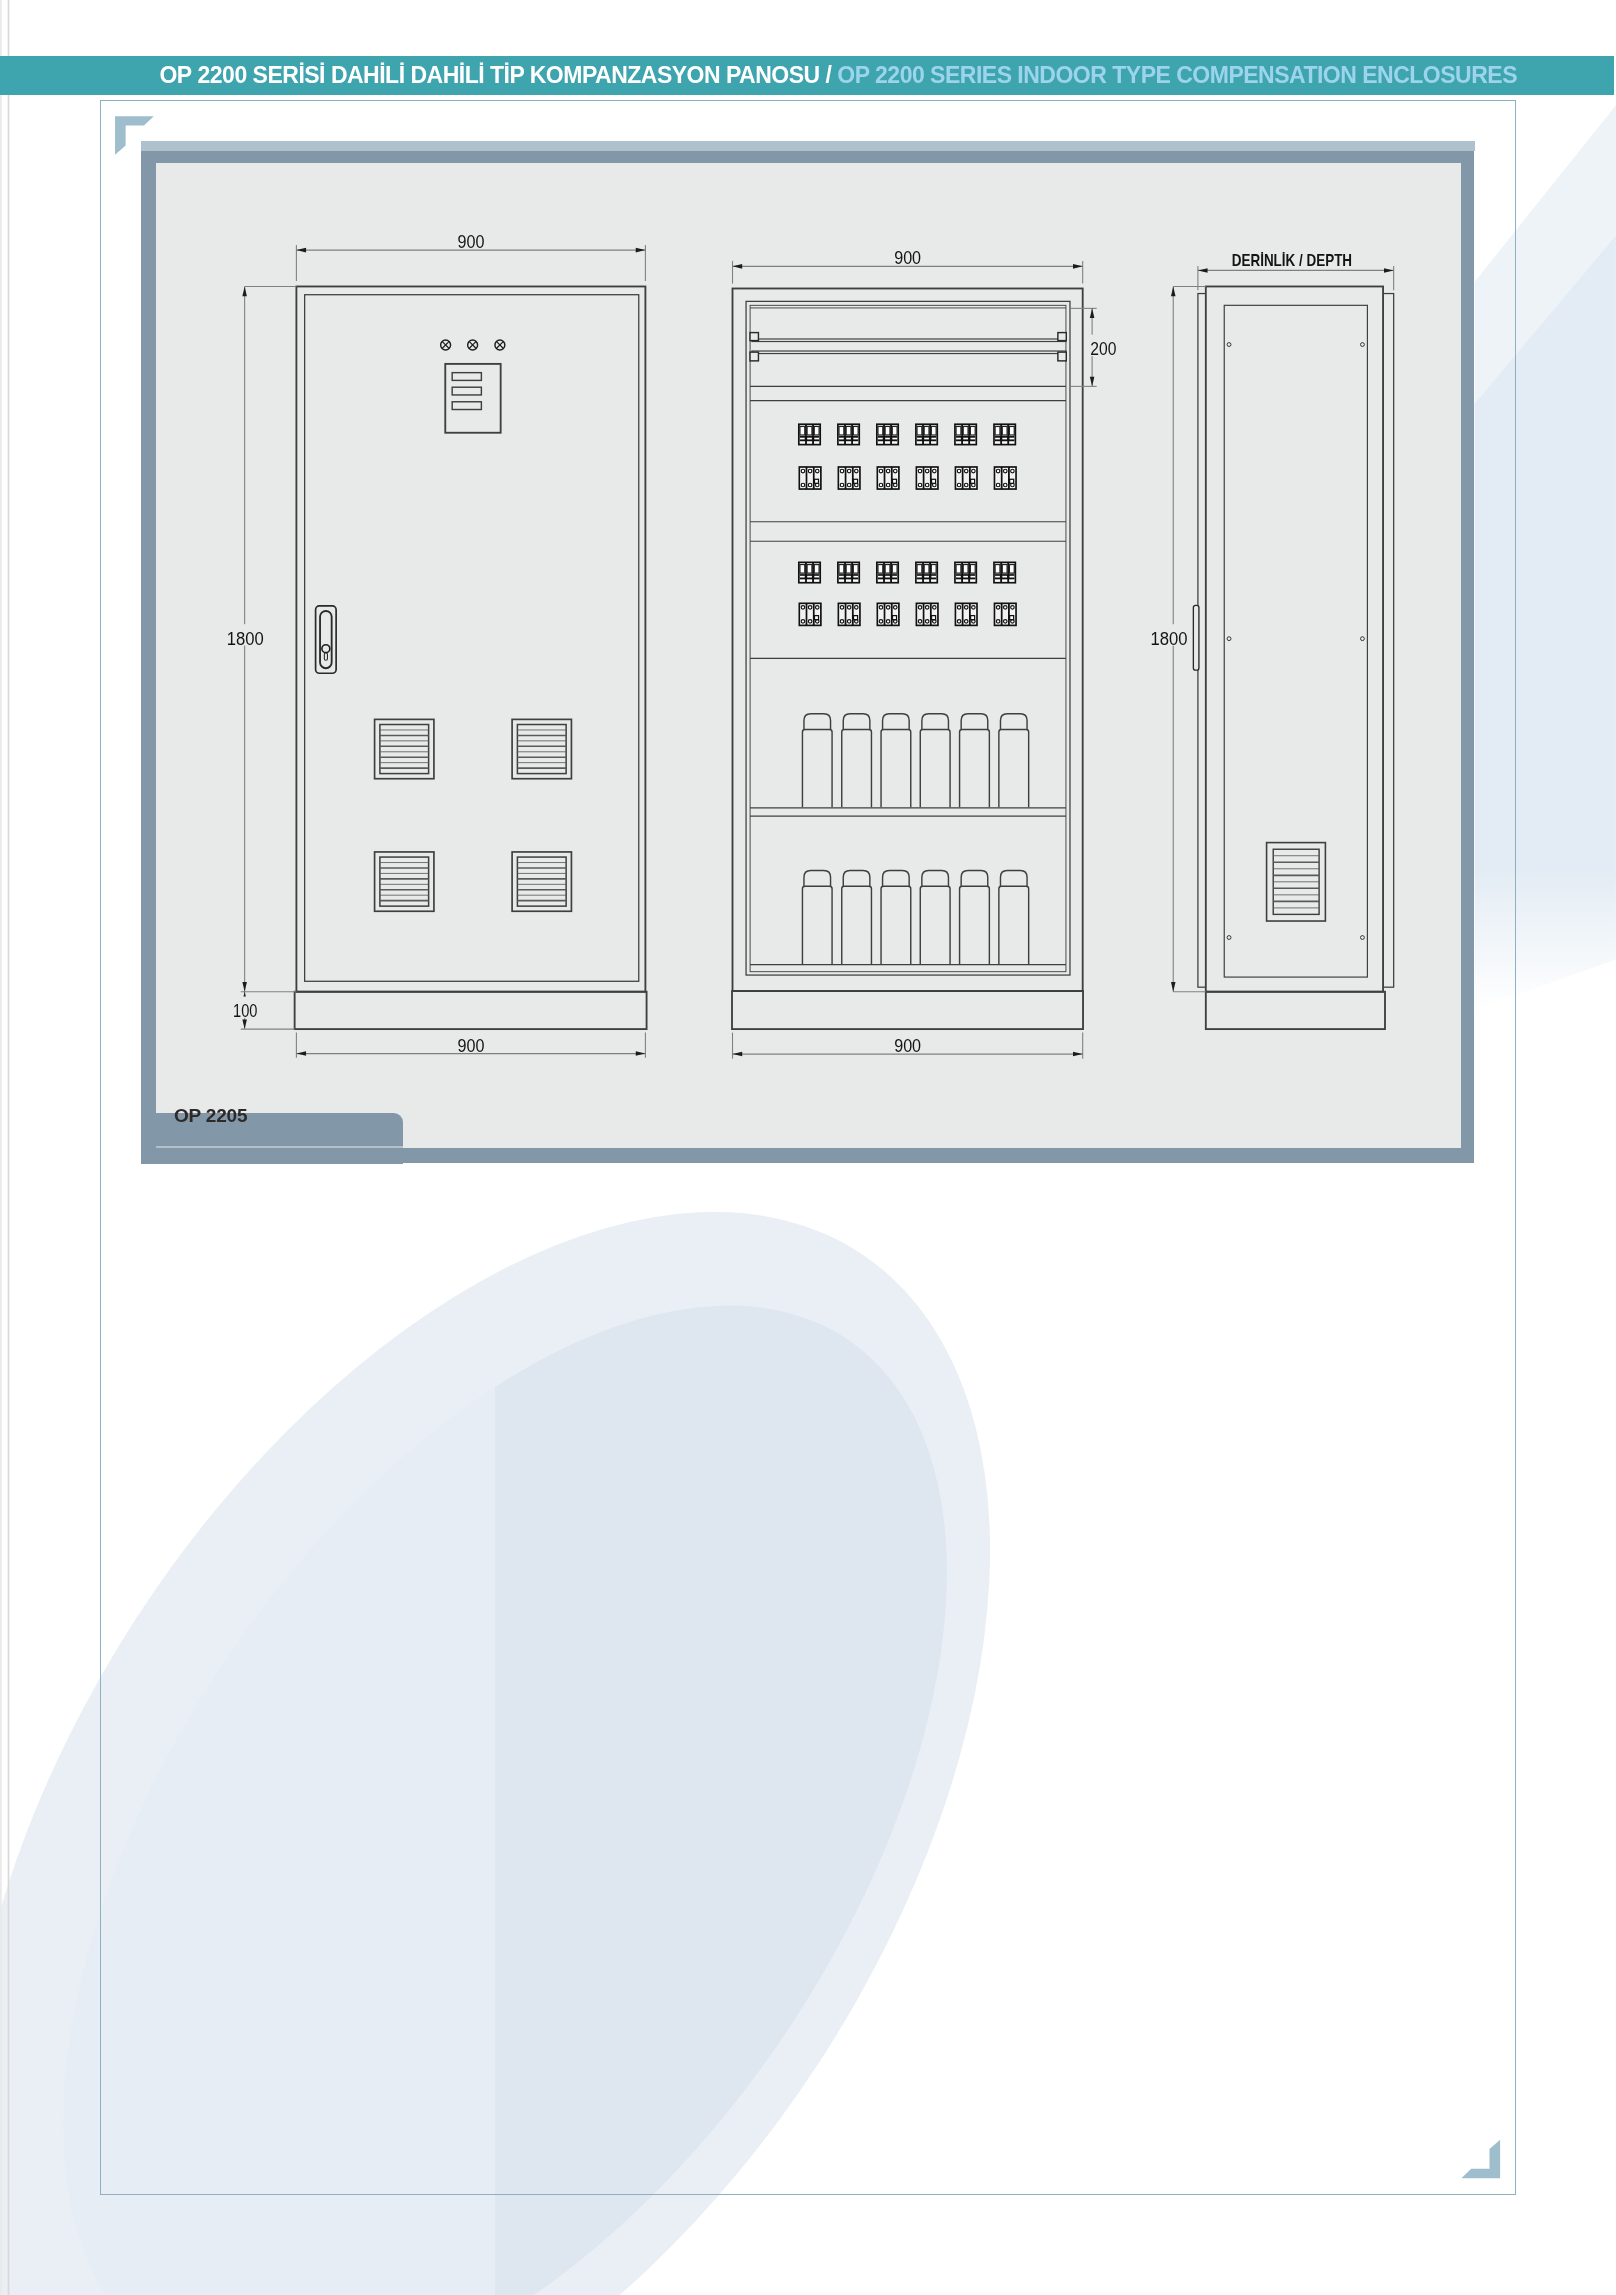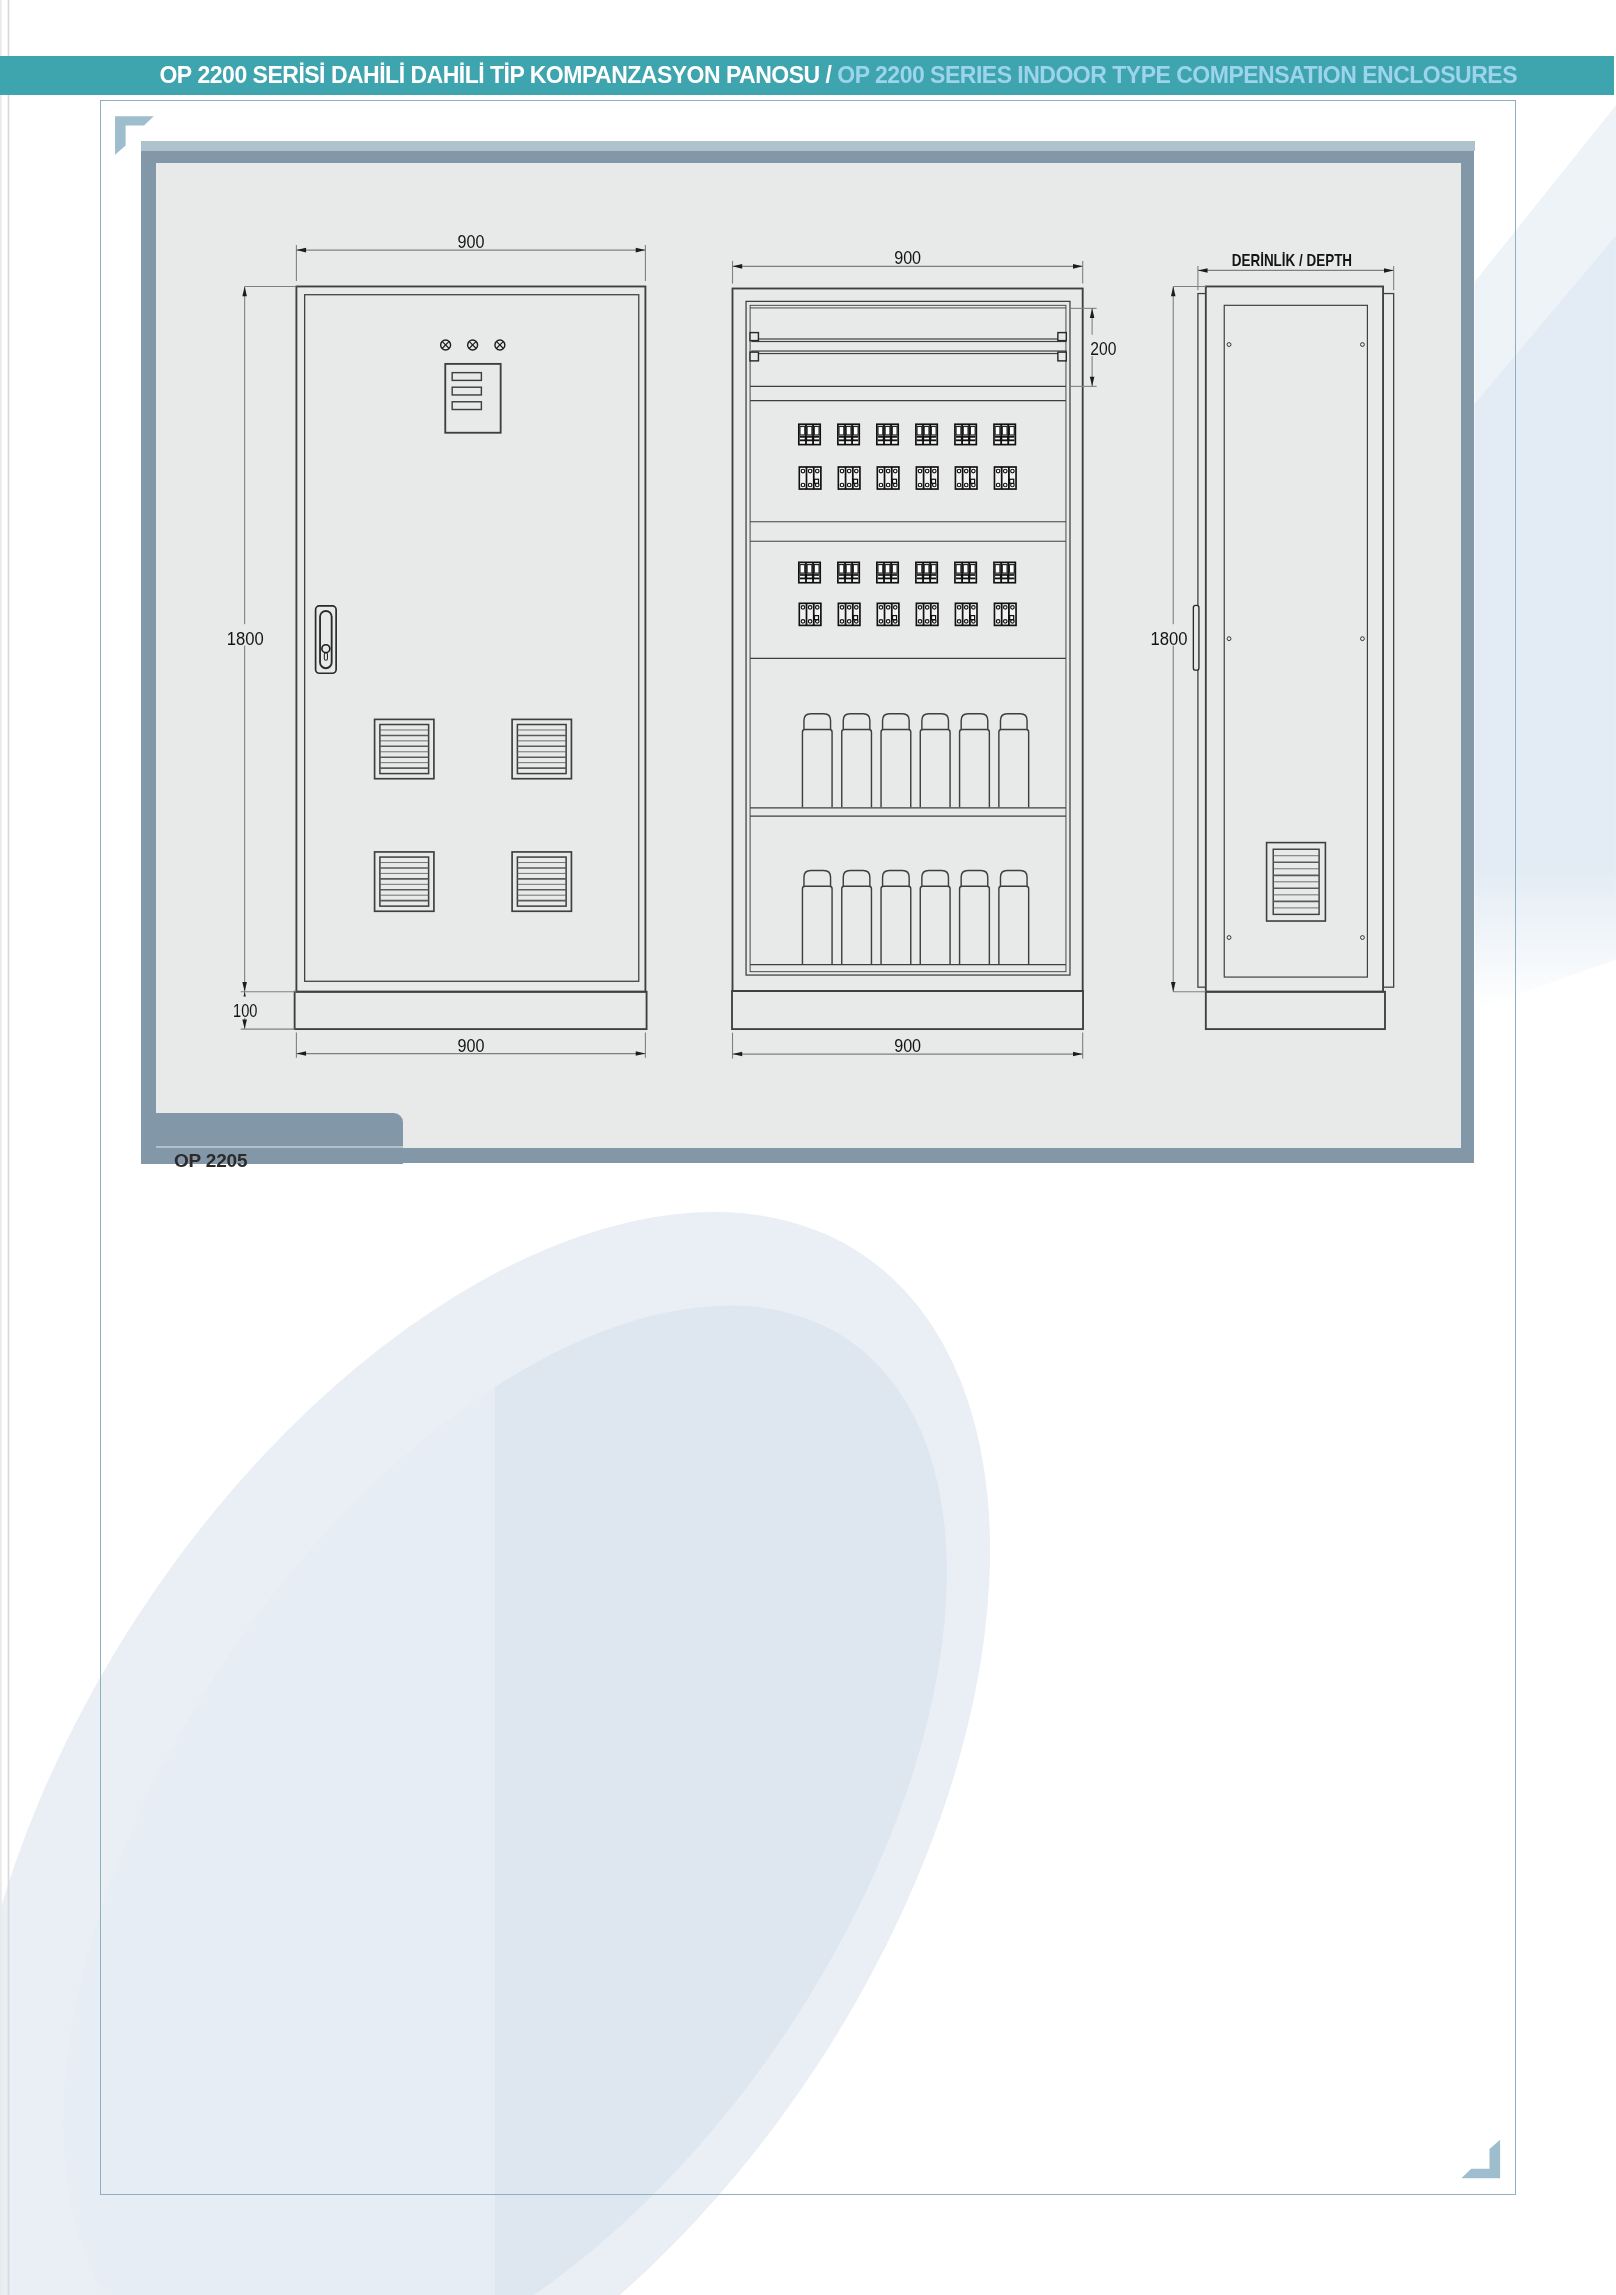--- a/index.html
+++ b/index.html
@@ -59,21 +59,21 @@
 
 <div class="abs" style="left:141px;top:141px;width:1334px;height:10.2px;background:#aec2cd;"></div>
 
 <div class="abs" style="left:141px;top:151px;width:1333px;height:1012px;background:#8298a8;"></div>
 
 <div class="abs" style="left:156px;top:163px;width:1305px;height:985px;background:#e8e9e9;"></div>
 
 <div class="abs" style="left:141px;top:1113px;width:262px;height:51px;background:#8298a8;border-top-right-radius:9.3px;"></div>
 <div class="abs" style="left:156px;top:1146px;width:247px;height:1.9px;background:#b3c0c9;"></div>
 
-<div class="abs" style="left:174px;top:1150px;font-size:19px;font-weight:bold;color:#2e2a2a;letter-spacing:-0.2px;">OP 2205</div>
+<div class="abs" style="left:174px;top:1105px;font-size:19px;font-weight:bold;color:#2e2a2a;letter-spacing:-0.2px;">OP 2205</div>
 
 <svg class="abs" style="left:0;top:0" width="1616" height="2295" viewBox="0 0 1920 2727">
 
 <g>
       <line x1="352.1" y1="334" x2="352.1" y2="291" stroke="#808080" stroke-width="1.3"></line>
       <line x1="766.8" y1="334" x2="766.8" y2="291" stroke="#808080" stroke-width="1.3"></line>
       <line x1="352.1" y1="297.2" x2="766.8" y2="297.2" stroke="#808080" stroke-width="1.3"></line>
       <polygon points="352.1,297.2 363.6,294.5 363.6,299.9" fill="#1c1c1c"></polygon>
       <polygon points="766.8,297.2 755.3,294.5 755.3,299.9" fill="#1c1c1c"></polygon>
       <text x="559.5" y="294.9" font-family="Liberation Sans, sans-serif" font-size="21.5" fill="#141414" text-anchor="middle" textLength="32" lengthAdjust="spacingAndGlyphs">900</text>

